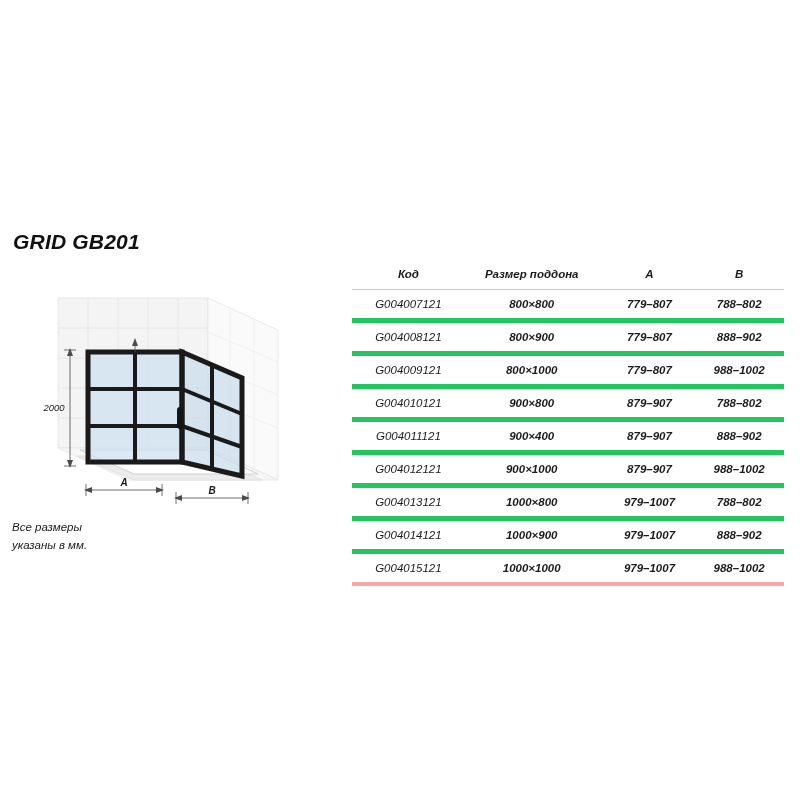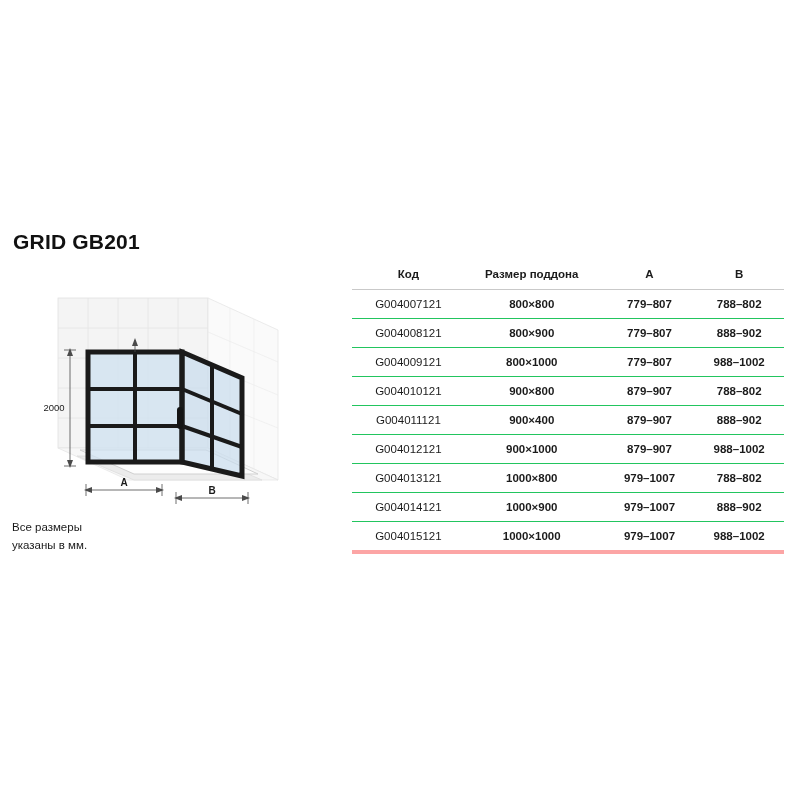--- a/index.html
+++ b/index.html
@@ -13,20 +13,21 @@
     font-family: "Liberation Sans", sans-serif;
     position: relative;
     overflow: hidden;
   }
 
   #page {
     position: absolute;
     left: 0; top: 0;
     width: 800px;
     height: 588px;
+    font-style: italic;
   }
 
   
   #product-title {
     position: absolute;
     left: 13px;
     top: 230px;
     font-size: 21px;
     font-weight: bold;
     color: #111111;
@@ -68,21 +69,21 @@
     font-size: 11.5px;
     font-weight: bold;
     padding: 6px 4px 9px 4px;
     text-align: center;
     border-bottom: 1px solid #c9c9c9;
     white-space: nowrap;
   }
   #spec-table td {
     padding: 8px 4px 8px 4px;
     text-align: center;
-    border-bottom: 1px solid #22c55e;
+    border-bottom: 5px solid #22c55e;
     white-space: nowrap;
   }
   #spec-table tbody tr:last-child td {
     border-bottom: 4px solid #fca5a5;
   }
   .col-code { width: 100px; text-align: right; padding-left: 10px !important; }
   .col-size { width: 150px; }
   .col-a { width: 90px; }
   .col-b { width: 90px; }
   .cell-bold { font-weight: bold; }

